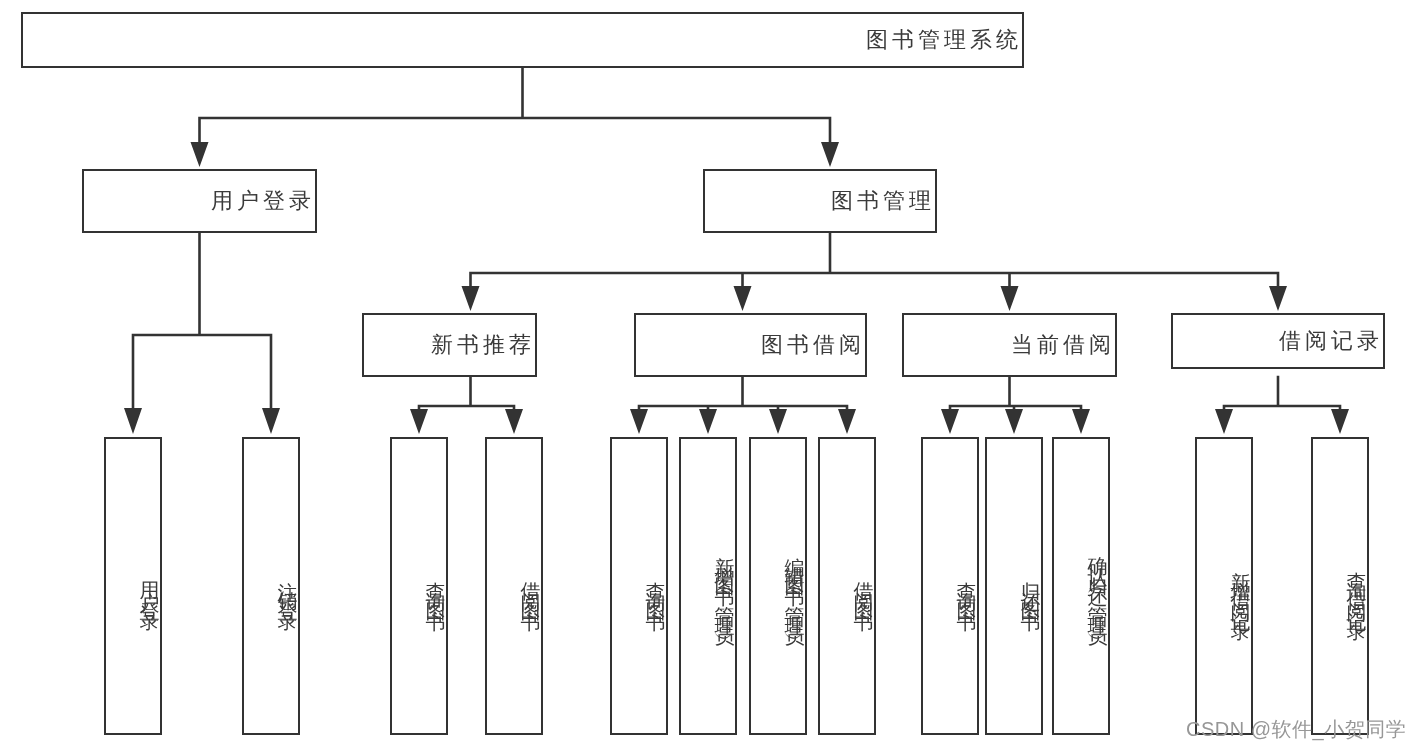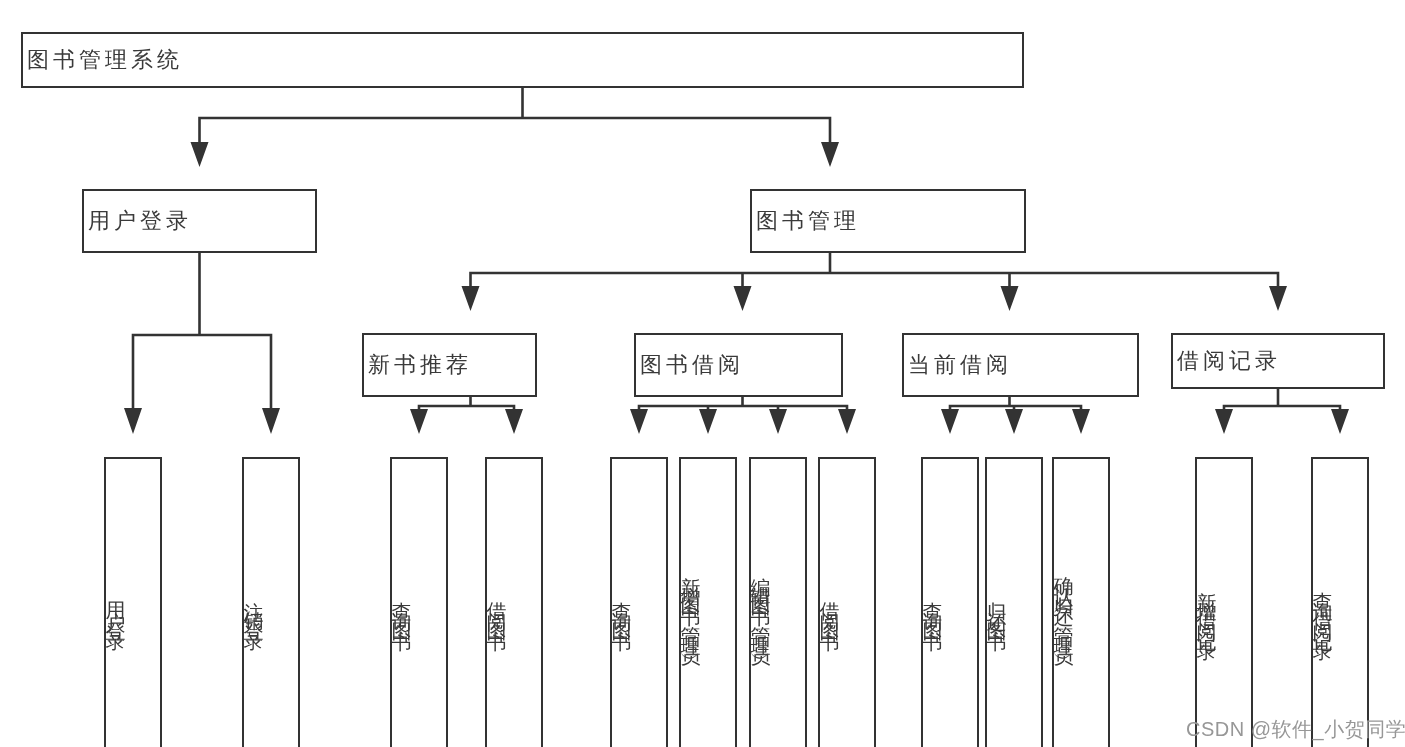--- a/index.html
+++ b/index.html
@@ -27,22 +27,21 @@
     fill: #333333;
     stroke: none;
   }
   .box {
     position: absolute;
     box-sizing: border-box;
     border: 2.5px solid #333333;
     background: #ffffff;
     display: flex;
     align-items: center;
-    justify-content: flex-start;
-    margin-top: 20px;
+    justify-content: flex-end;
   }
   .hbox span {
     font-size: 22px;
     letter-spacing: 4px;
     text-indent: 4px;
     white-space: nowrap;
     color: #3a3a3a;
   }
   .vbox span {
     writing-mode: vertical-rl;
@@ -100,31 +99,31 @@
     </g>
   </svg>
 
   <div class="box hbox" style="left:21px; top:12px; width:1003px; height:56px;">
     <span>图书管理系统</span>
   </div>
 
   <div class="box hbox" style="left:82px; top:169px; width:235px; height:64px;">
     <span>用户登录</span>
   </div>
-  <div class="box hbox" style="left:750px; top:169px; width:276px; height:64px;">
+  <div class="box hbox" style="left:703px; top:169px; width:234px; height:64px;">
     <span>图书管理</span>
   </div>
 
   <div class="box hbox" style="left:362px; top:313px; width:175px; height:64px;">
     <span>新书推荐</span>
   </div>
-  <div class="box hbox" style="left:634px; top:313px; width:209px; height:64px;">
+  <div class="box hbox" style="left:634px; top:313px; width:233px; height:64px;">
     <span>图书借阅</span>
   </div>
-  <div class="box hbox" style="left:902px; top:313px; width:237px; height:64px;">
+  <div class="box hbox" style="left:902px; top:313px; width:215px; height:64px;">
     <span>当前借阅</span>
   </div>
   <div class="box hbox" style="left:1171px; top:313px; width:214px; height:56px;">
     <span>借阅记录</span>
   </div>
 
   <div class="box vbox" style="left:104px; top:437px; width:58px; height:298px;">
     <span>用户登录</span>
   </div>
   <div class="box vbox" style="left:242px; top:437px; width:58px; height:298px;">

